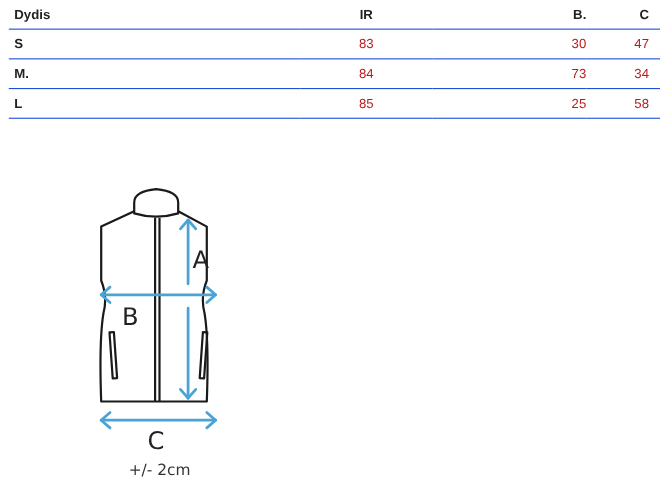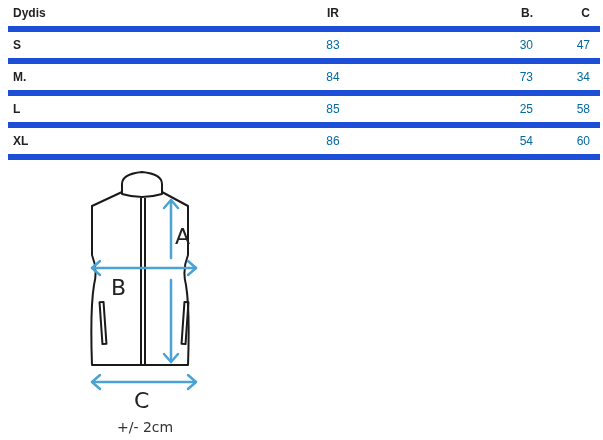--- a/index.html
+++ b/index.html
@@ -1,27 +1,27 @@
 <!DOCTYPE html>
 <html><head>
   <meta charset="utf-8">
   <style>
     html, body { margin: 0; padding: 0; background: #ffffff; }
     body { width: 603px; height: 440px; position: relative; overflow: hidden;
            font-family: "Liberation Sans", "DejaVu Sans", sans-serif; color: #222; }
     .size-table { position: absolute; left: 8px; top: 0; width: 592px; border-collapse: collapse; }
-    .size-table td, .size-table th { height: 26px; border-bottom: 6px solid #1d4ed8; font-size: 12px; padding: 0; vertical-align: middle; }
+    .size-table td, .size-table th { height: 26px; border-bottom: 1px solid #1d4ed8; font-size: 12px; padding: 0; vertical-align: middle; }
     .size-table th { font-weight: bold; }
     .size-table td.label { font-weight: bold; text-align: left; padding-left: 5px; }
     .size-table th.label { text-align: left; padding-left: 5px; }
     .size-table .c1 { width: 260px; }
     .size-table .c2 { width: 120px; text-align: center; }
     .size-table .c3 { width: 140px; text-align: right; }
     .size-table .c4 { text-align: right; padding-right: 10px; }
-    .size-table td.num { font-weight: normal; color: #0369a1; }
+    .size-table td.num { font-weight: normal; color: #b91c1c; }
     .diagram { position: absolute; left: 70px; top: 160px; width: 160px; height: 280px; }
     .diagram svg { display: block; }
   </style>
 </head>
 <body>
 
 <table class="size-table">
   <thead>
     <tr>
       <th class="label c1">Dydis</th>
@@ -41,26 +41,20 @@
       <td class="label">M.</td>
       <td class="c2 num">84</td>
       <td class="c3 num">73</td>
       <td class="c4 num">34</td>
     </tr>
     <tr>
       <td class="label">L</td>
       <td class="c2 num">85</td>
       <td class="c3 num">25</td>
       <td class="c4 num">58</td>
-    </tr>
-    <tr>
-      <td class="label">XL</td>
-      <td class="c2 num">86</td>
-      <td class="c3 num">54</td>
-      <td class="c4 num">60</td>
     </tr>
   </tbody>
 </table>
 
 <div class="diagram">
   <svg width="160" height="280" viewBox="0 0 160 280">
 
     <g fill="none" stroke="#1a1a1a" stroke-width="2" stroke-linejoin="round">
 
       <path d="M52 24 Q52 14 72 12 Q92 14 92 24 L92 34 Q72 40 52 34 Z"></path>

